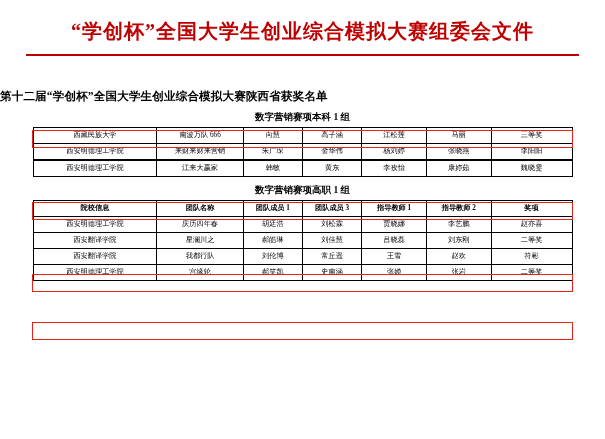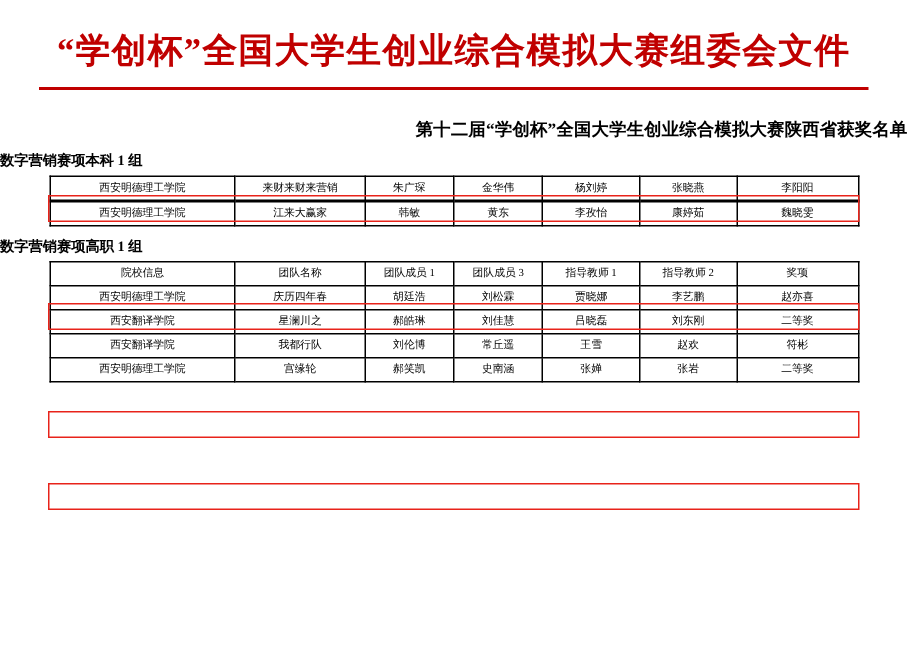--- a/index.html
+++ b/index.html
@@ -21,40 +21,40 @@
     background: #fff;
     box-sizing: border-box;
   }
   .banner {
     text-align: center;
     padding-top: 18px;
     padding-bottom: 6px;
   }
   .banner-title {
     color: #c00000;
-    font-size: 23px;
+    font-size: 20px;
     font-weight: bold;
     letter-spacing: 1px;
     font-family: "Liberation Serif", serif;
     white-space: nowrap;
   }
   .banner-rule {
     margin: 9px 26px 0 26px;
     border-top: 2px solid #c00000;
   }
   .doc-title {
-    text-align: right;
+    text-align: left;
     font-size: 11.5px;
     font-weight: bold;
-    margin-top: 13px;
+    margin-top: 27px;
     margin-bottom: 4px;
     letter-spacing: 0.2px;
   }
   .section-title {
-    text-align: left;
+    text-align: center;
     font-size: 9.5px;
     font-weight: bold;
     margin: 7px 0 3px 0;
   }
   table.awards {
     border-collapse: collapse;
     width: 540px;
     margin: 0 auto;
     table-layout: fixed;
   }
@@ -63,21 +63,21 @@
     font-size: 7.2px;
     text-align: center;
     padding: 2px 1px 2px 1px;
     height: 11px;
     line-height: 1.1;
     overflow: hidden;
     white-space: nowrap;
     font-weight: normal;
   }
   table.awards th {
-    font-weight: normal;
+    font-weight: bold;
     text-align: center;
   }
   tr.highlight td {
     box-shadow: none;
   }
   
   .hl-box {
     position: absolute;
     border: 1.4px solid #e8231a;
     pointer-events: none;
@@ -106,20 +106,29 @@
           <colgroup>
             <col style="width: 23%;">
             <col style="width: 16%;">
             <col style="width: 11%;">
             <col style="width: 11%;">
             <col style="width: 12%;">
             <col style="width: 12%;">
             <col style="width: 15%;">
           </colgroup>
           <tbody>
+            <tr>
+              <td>西藏民族大学</td>
+              <td>南波万队 666</td>
+              <td>向慧</td>
+              <td>高子涵</td>
+              <td>江松莲</td>
+              <td>马丽</td>
+              <td>三等奖</td>
+            </tr>
             <tr class="highlight">
               <td>西安明德理工学院</td>
               <td>来财来财来营销</td>
               <td>朱广琛</td>
               <td>金华伟</td>
               <td>杨刘婷</td>
               <td>张晓燕</td>
               <td>李阳阳</td>
             </tr>
           </tbody>

